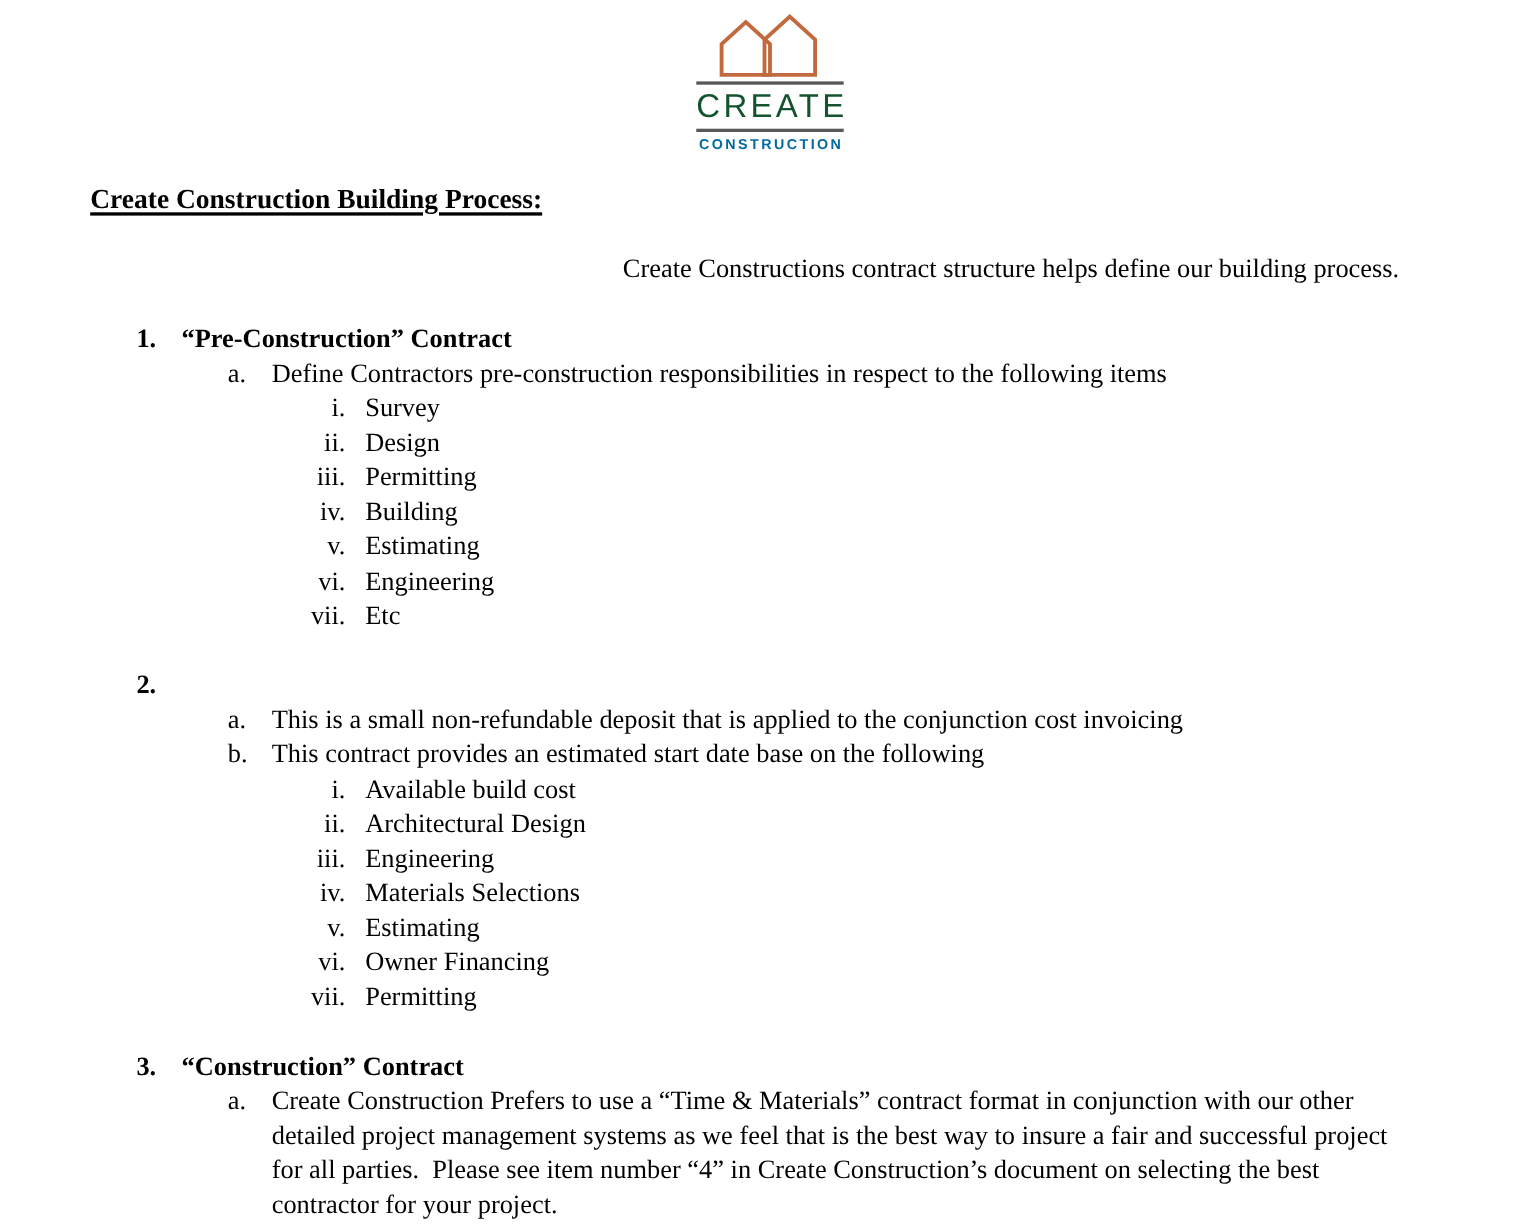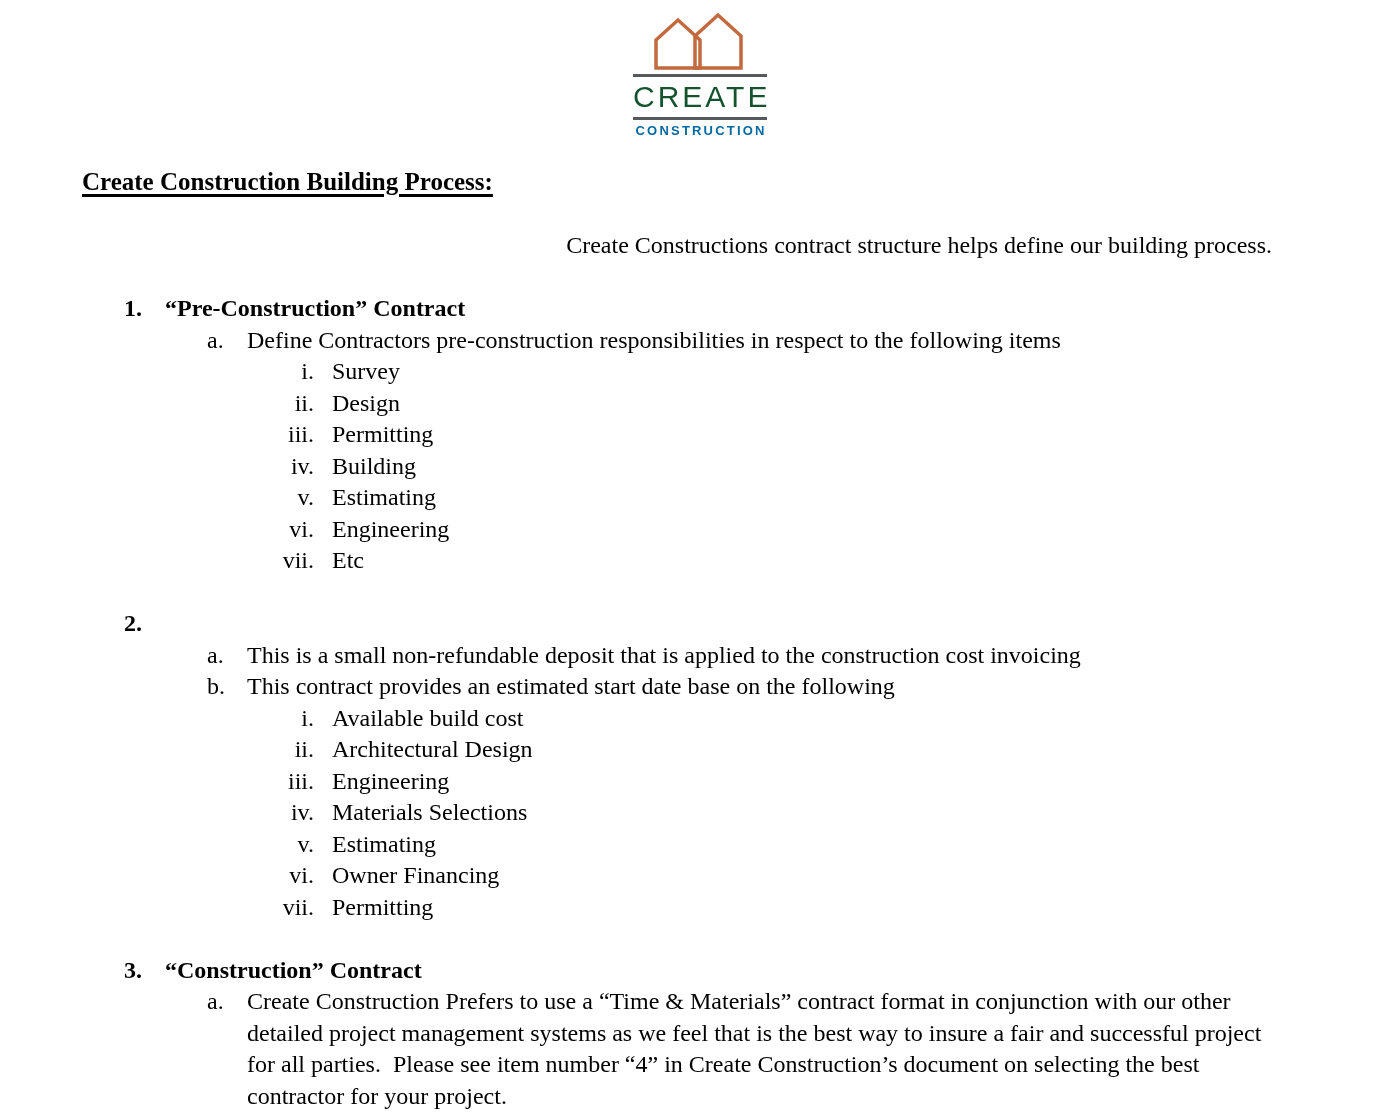--- a/index.html
+++ b/index.html
@@ -109,21 +109,21 @@
       </div>
     </section>
 
     
     <section class="section">
       <div class="sec-head">
         <span class="num">2.</span>
       </div>
       <div class="lvl2">
         <span class="letter">a.</span>
-        <span class="txt">This is a small non-refundable deposit that is applied to the construction cost invoicing</span>
+        <span class="txt">This is a small non-refundable deposit that is applied to the conjunction cost invoicing</span>
       </div>
       <div class="lvl2">
         <span class="letter">b.</span>
         <span class="txt">This contract provides an estimated start date base on the following</span>
       </div>
       <div class="lvl3">
         <span class="numeral">i.</span>
         <span class="txt">Available build cost</span>
       </div>
       <div class="lvl3">

